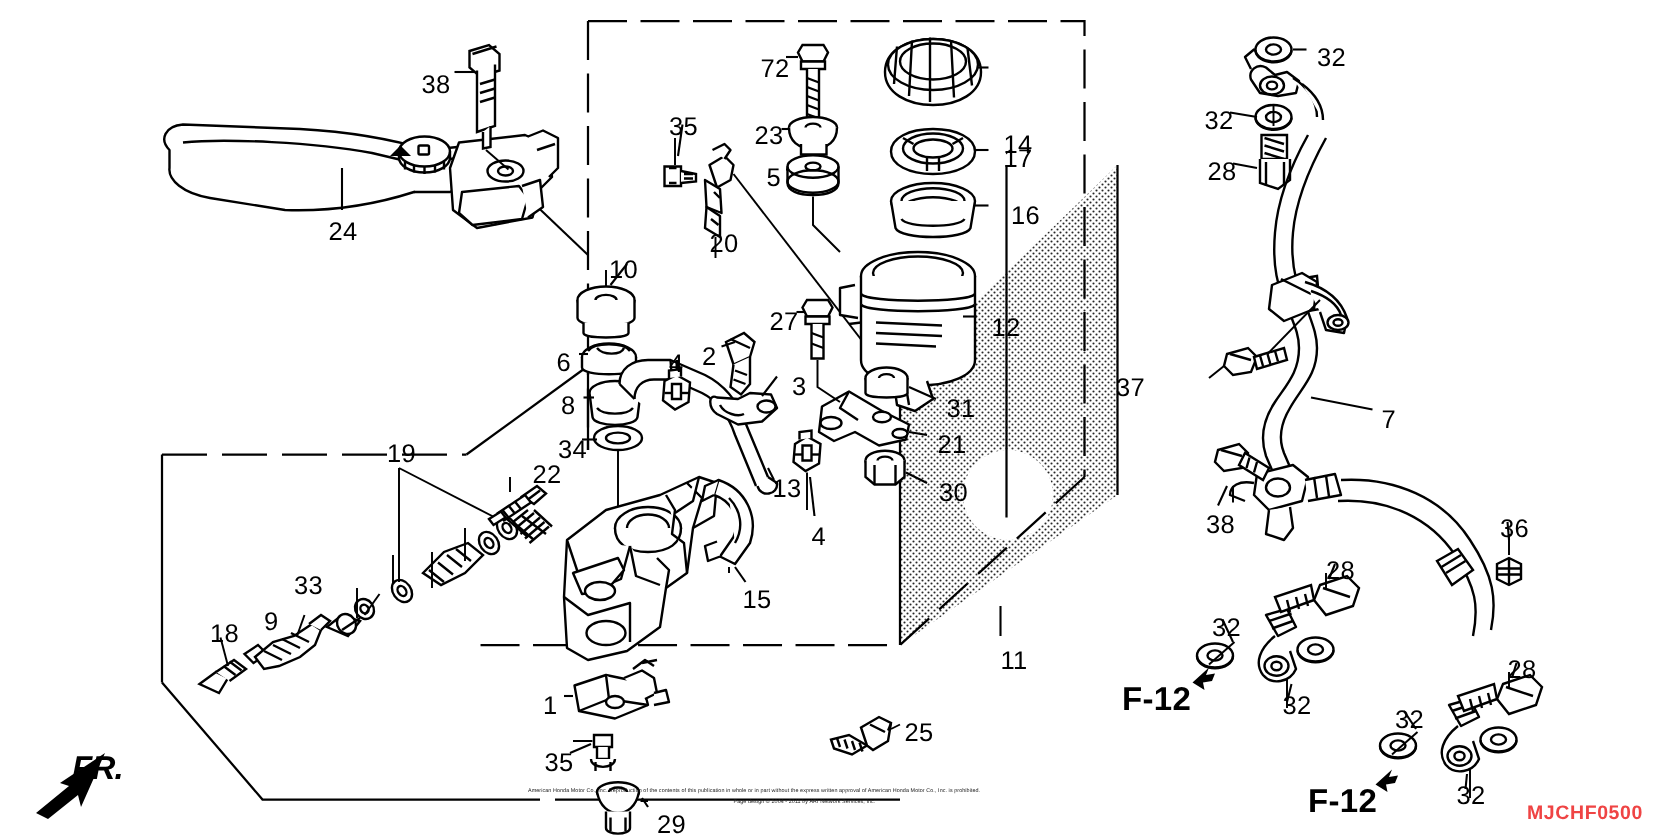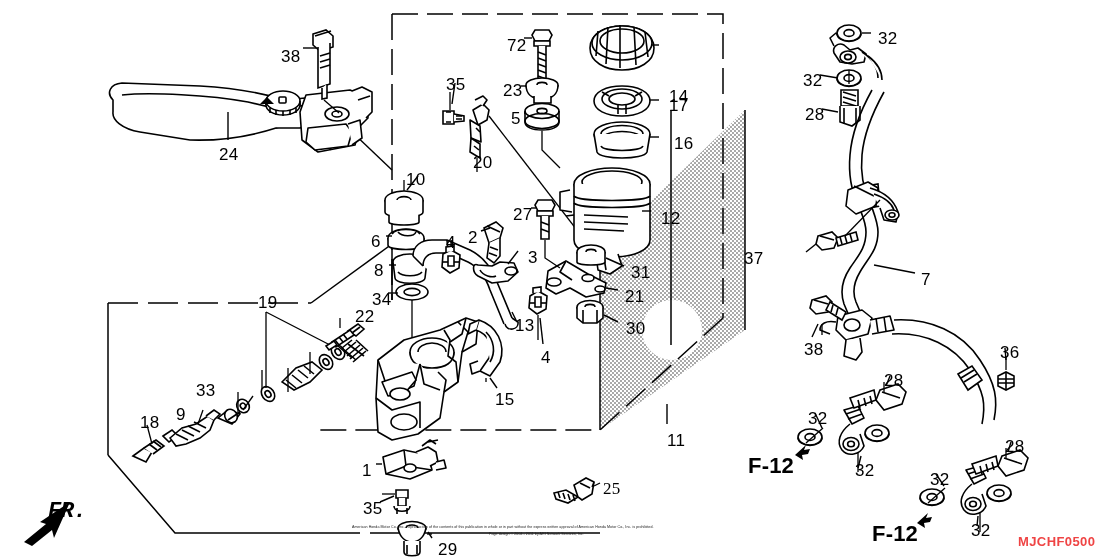--- a/index.html
+++ b/index.html
@@ -8,21 +8,21 @@
   #stage{position:relative;width:1120px;height:560px;background:#fff;}
   #art{position:absolute;left:0;top:0;width:1120px;height:560px;}
   .lbl{position:absolute;font-family:"Liberation Sans","DejaVu Sans",sans-serif;
        font-size:17px;font-weight:400;color:#000;line-height:1;white-space:nowrap;
        letter-spacing:.2px;}
   .lbl.ref{font-weight:bold;font-size:22px;}
   .tiny{position:absolute;font-size:3.6px;color:#1a1a1a;line-height:1.55;
         white-space:nowrap;letter-spacing:.05px;font-family:"Liberation Sans",sans-serif;}
   .code{position:absolute;font-size:13px;font-weight:bold;letter-spacing:.4px;color:#ef4444;}
   .frtxt{position:absolute;font-size:22px;font-weight:bold;font-style:italic;
-         color:#000;letter-spacing:-.5px;font-family:Liberation Mono, monospace;}
+         color:#000;letter-spacing:-.5px;}
 </style>
 </head>
 <body>
 
 <div id="stage">
 
   <svg id="art" viewBox="0 0 1120 560" xmlns="http://www.w3.org/2000/svg">
     <defs>
       <pattern id="stipple" width="4" height="4" patternUnits="userSpaceOnUse">
         <rect width="4" height="4" fill="#fff"></rect>
@@ -632,21 +632,21 @@
       <div class="lbl" style="left: 541px; top: 349px;">4</div>
       <div class="lbl" style="left: 258px; top: 294px;">19</div>
       <div class="lbl" style="left: 334px; top: 308px; margin-left: 21px;">22</div>
       <div class="lbl" style="left: 196px; top: 382px;">33</div>
       <div class="lbl" style="left: 176px; top: 406px;">9</div>
       <div class="lbl" style="left: 495px; top: 391px;">15</div>
       <div class="lbl" style="left: 140px; top: 414px;">18</div>
       <div class="lbl" style="left: 362px; top: 462px;">1</div>
       <div class="lbl" style="left: 667px; top: 432px;">11</div>
       <div class="lbl" style="left: 363px; top: 500px;">35</div>
-      <div class="lbl" style="left: 603px; top: 480px; font-family: Liberation Serif, serif;">25</div>
+      <div class="lbl" style="left: 603px; top: 480px;">25</div>
       <div class="lbl" style="left: 438px; top: 541px;">29</div>
       <div class="lbl" style="left: 878px; top: 30px;">32</div>
       <div class="lbl" style="left: 803px; top: 72px;">32</div>
       <div class="lbl" style="left: 805px; top: 106px;">28</div>
       <div class="lbl" style="left: 744px; top: 250px;">37</div>
       <div class="lbl" style="left: 921px; top: 271px;">7</div>
       <div class="lbl" style="left: 804px; top: 341px;">38</div>
       <div class="lbl" style="left: 1000px; top: 344px;">36</div>
       <div class="lbl" style="left: 884px; top: 372px;">28</div>
       <div class="lbl" style="left: 808px; top: 410px;">32</div>

